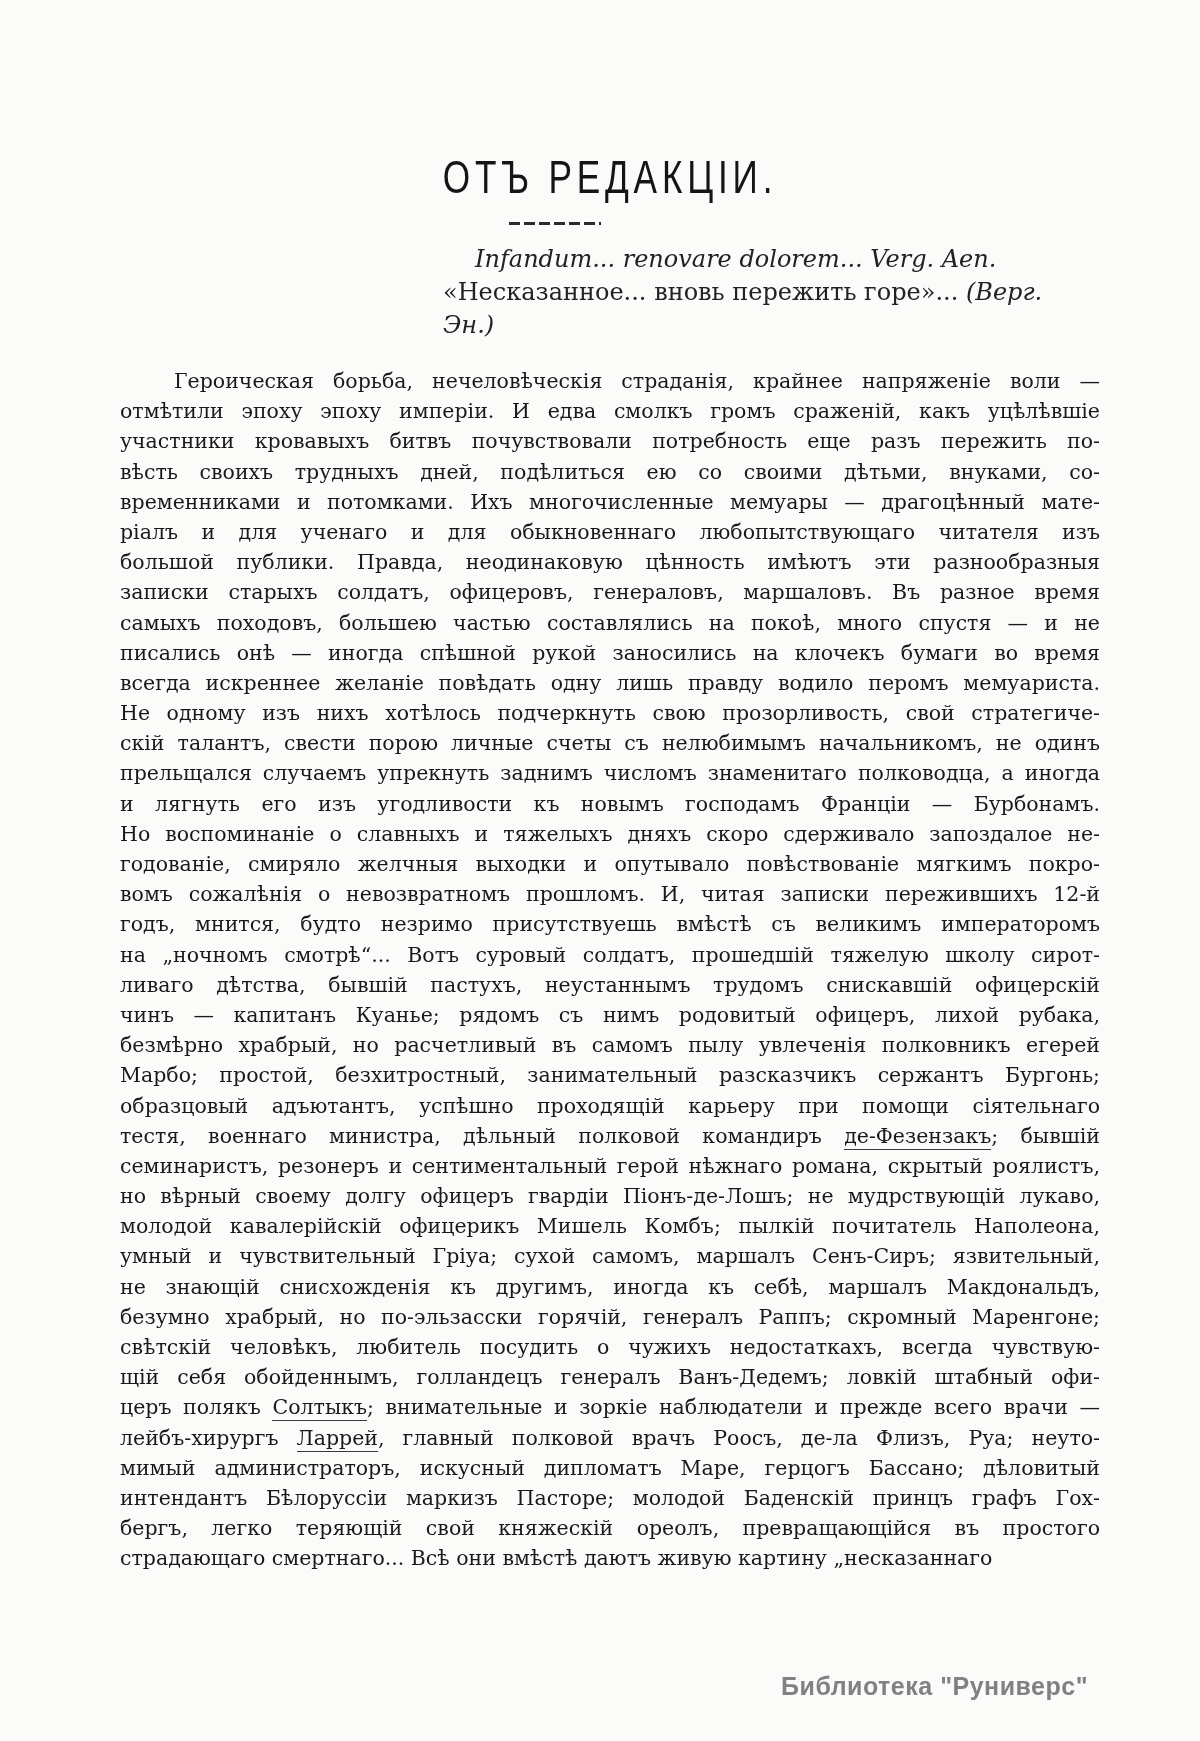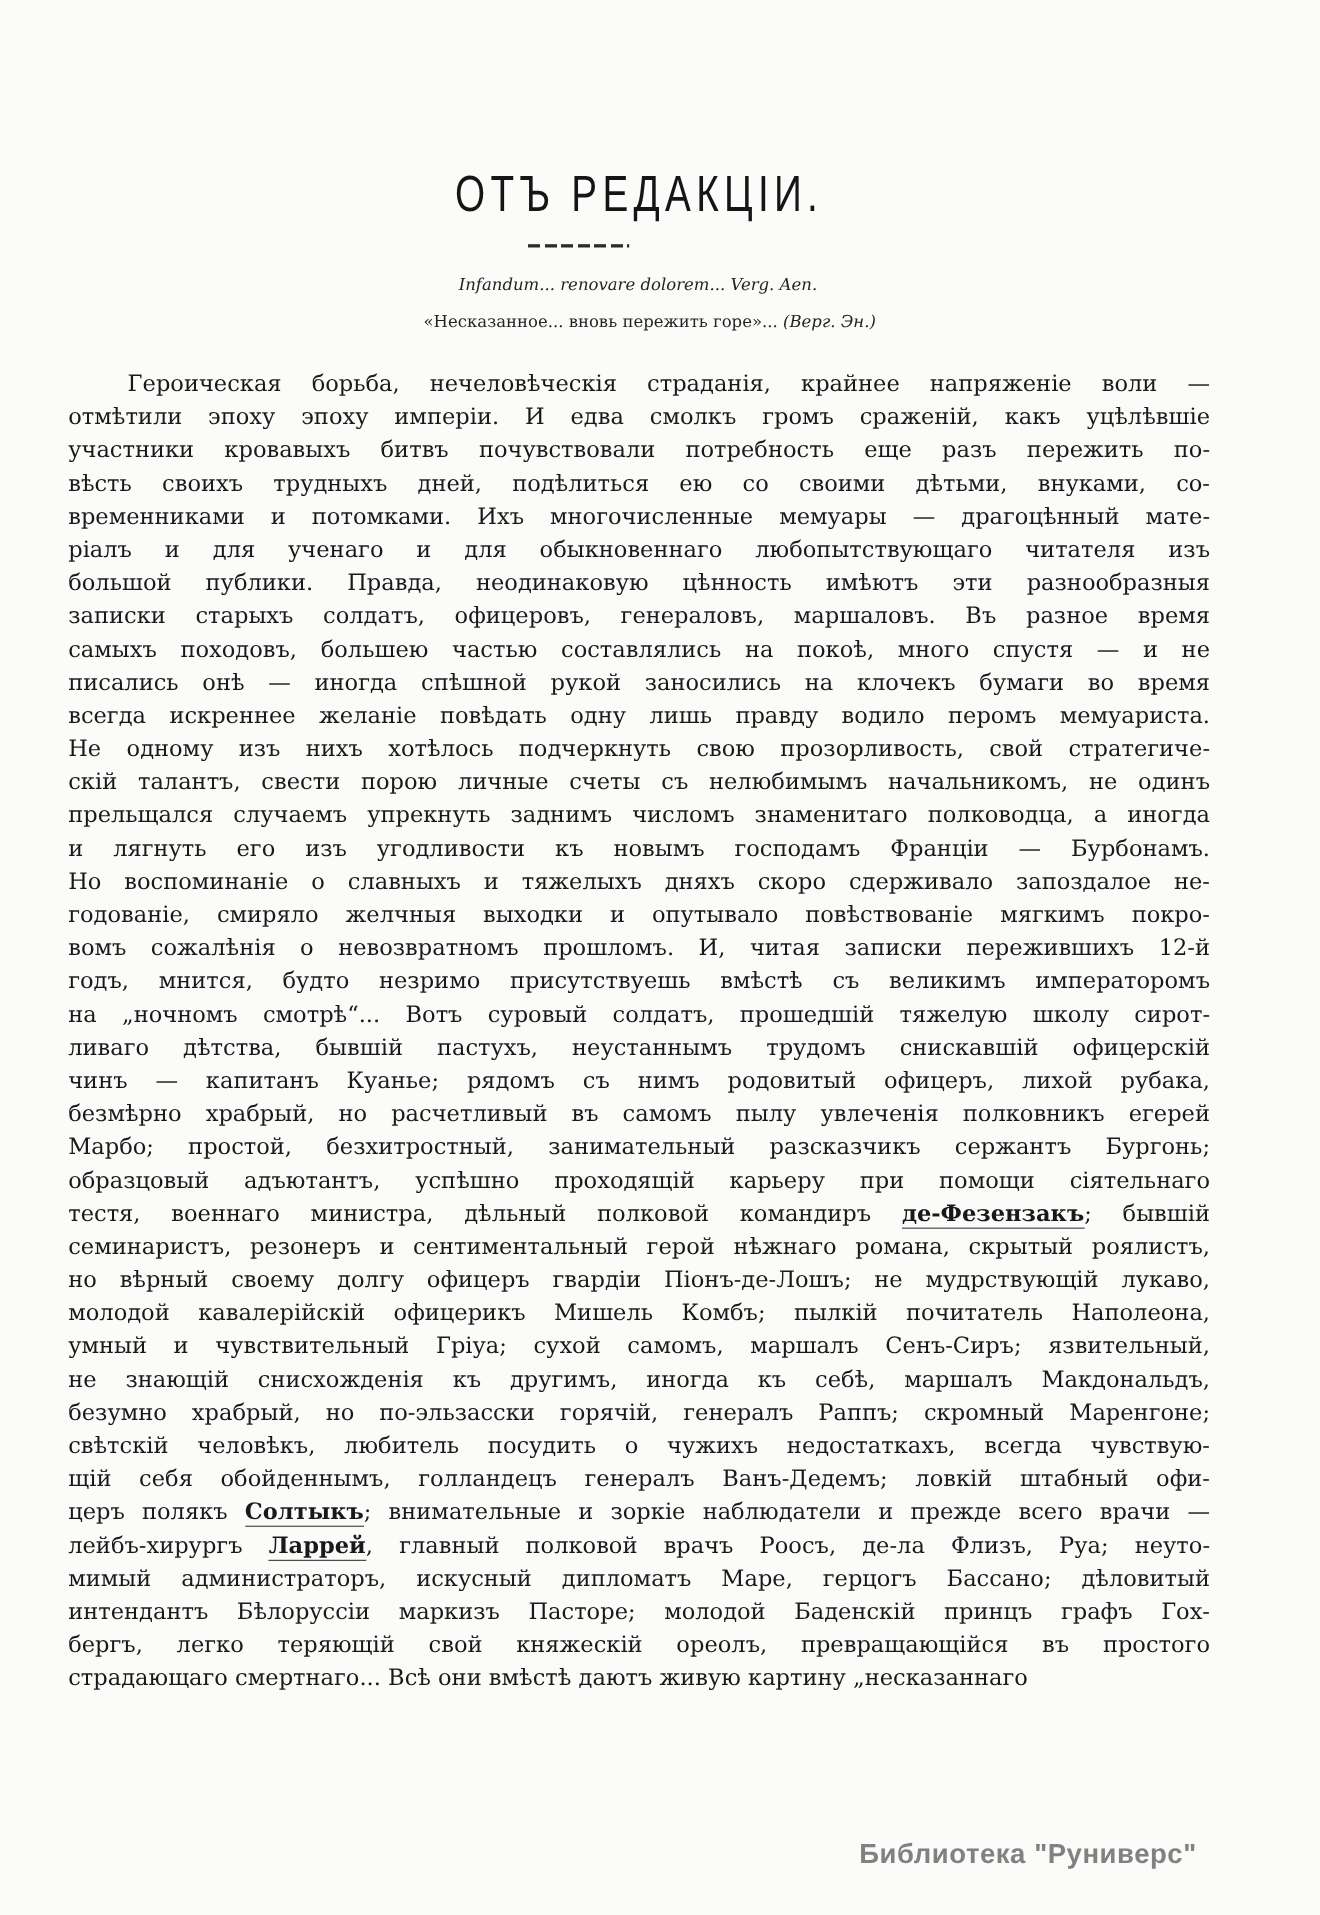--- a/index.html
+++ b/index.html
@@ -11,21 +11,21 @@
     position: relative;
     width: 1200px;
     height: 1741px;
     margin: 0 auto;
     background: #fbfbfa;
     color: #1b1b1b;
     font-family: "DejaVu Serif", serif;
     overflow: hidden;
   }
   .column {
-    padding: 0 100px 0 62px; 
+    padding: 0 100px 0 120px; 
   }
   .title {
     margin-top: 152px;
     text-align: center;
     font-family: "Liberation Sans", sans-serif;
     font-size: 44px;
     font-weight: 400;
     letter-spacing: 6px;
     color: #151515;
     transform: scale(0.80, 1.05);
@@ -36,21 +36,21 @@
     width: 92px;
     height: 3px;
     margin: 20px auto 0 auto;
     background:
       repeating-linear-gradient(90deg, #2b2b2b 0 11px, transparent 11px 15px);
     transform: translateX(-55px);
   }
   .epigraph {
     margin-top: 18px;
     margin-left: 323px; 
-    font-size: 15px;
+    font-size: 24px;
     line-height: 33px;
     color: #222;
   }
   .epigraph .lat {
     display: block;
     text-indent: 32px;
     font-style: italic;
   }
   .epigraph .rus {
     display: block;
@@ -73,21 +73,20 @@
   }
   .line.first {
     text-indent: 54px;
   }
   .line.last {
     text-align-last: left;
   }
   .u {
     border-bottom: 1.5px solid #3a3a3a;
     padding-bottom: 1px;
-    font-weight: bold;
   }
   .watermark {
     position: absolute;
     top: 1672px;
     right: 112px;
     font-family: "Liberation Sans", sans-serif;
     font-weight: 700;
     font-size: 25px;
     color: #818181;
     letter-spacing: 0.5px;

